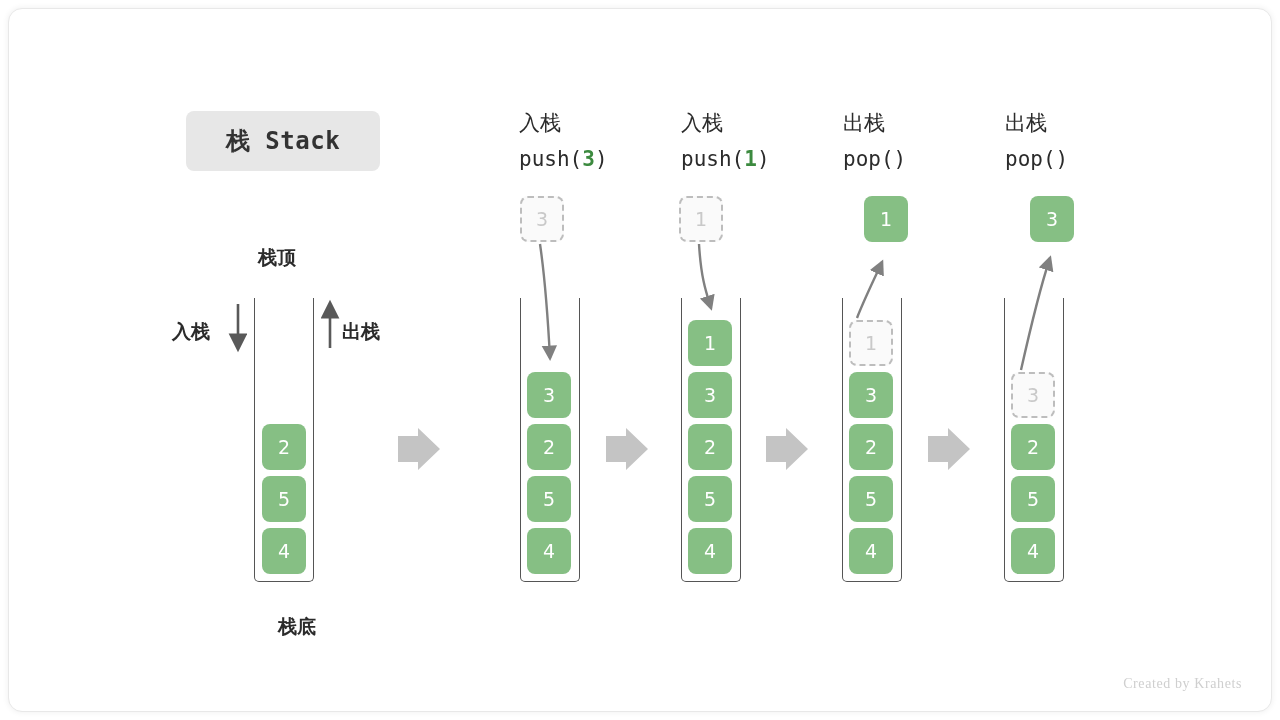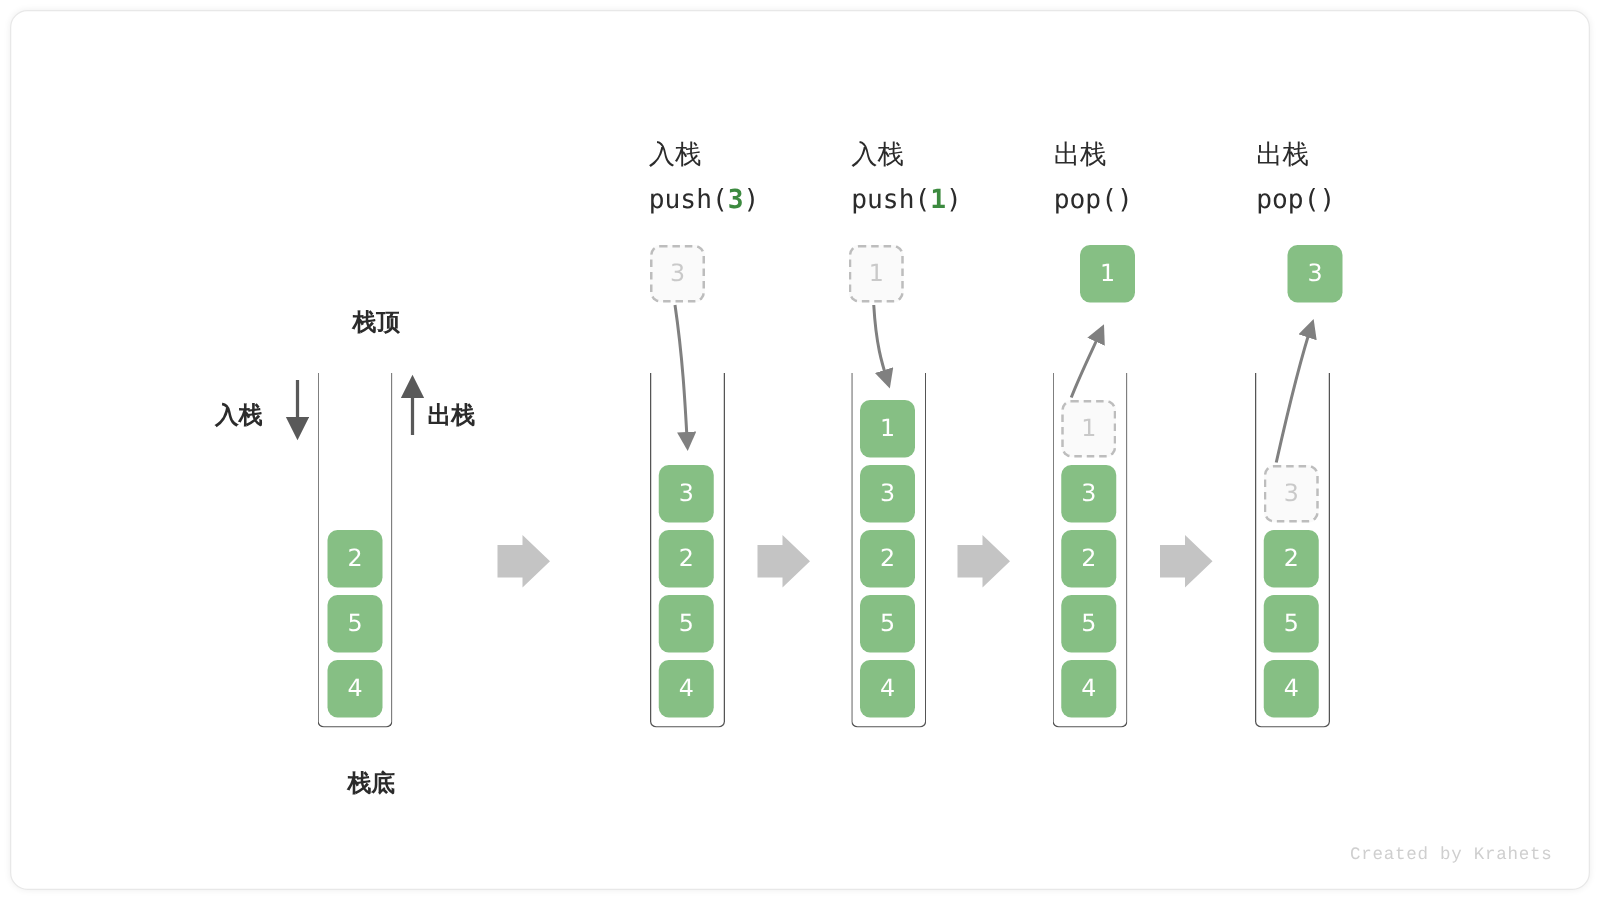--- a/index.html
+++ b/index.html
@@ -114,21 +114,21 @@
     background: #fafafa;
     border: 2px dashed #bdbdbd;
     color: #c9c9c9;
   }
 
   
   .watermark {
     position: absolute;
     right: 38px;
     bottom: 28px;
-    font-family: Liberation Mono, monospace;
+    font-family: Liberation Serif, serif;
     font-size: 14px;
     color: #cfcfcf;
     letter-spacing: 0.6px;
     white-space: nowrap;
   }
 
   svg.overlay {
     position: absolute;
     left: 0;
     top: 0;
@@ -136,22 +136,23 @@
     height: 720px;
     pointer-events: none;
   }
 </style>
 </head>
 <body>
 
 <div id="canvas">
   <div class="card-frame"></div>
 
-
-  <div class="cjk-bold" style="left:258px; top:245px;margin-left:24px;">栈顶</div>
+  <div class="title-badge">栈 Stack</div>
+
+  <div class="cjk-bold" style="left:258px; top:245px;">栈顶</div>
   <div class="cjk-bold" style="left:258px; top:614px;margin-left:20px;">栈底</div>
   <div class="cjk-bold" style="left:172px; top:319px;">入栈</div>
   <div class="cjk-bold" style="left:342px; top:319px;">出栈</div>
 
   <div class="stack-box" style="left:254px; top:298px; width:60px; height:284px;"></div>
   <div class="cell" style="left:262px; top:424px;">2</div>
   <div class="cell" style="left:262px; top:476px;">5</div>
   <div class="cell" style="left:262px; top:528px;">4</div>
 
   <div class="col-label" style="left:519px; top:105px;">

